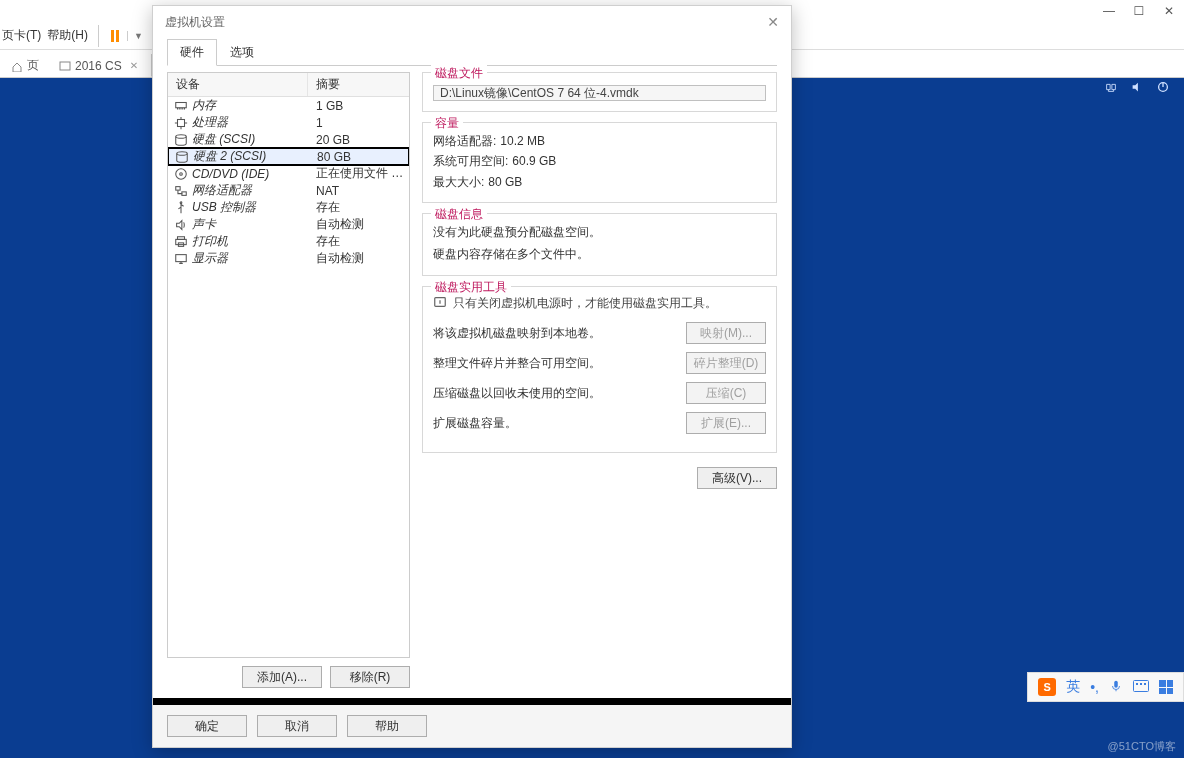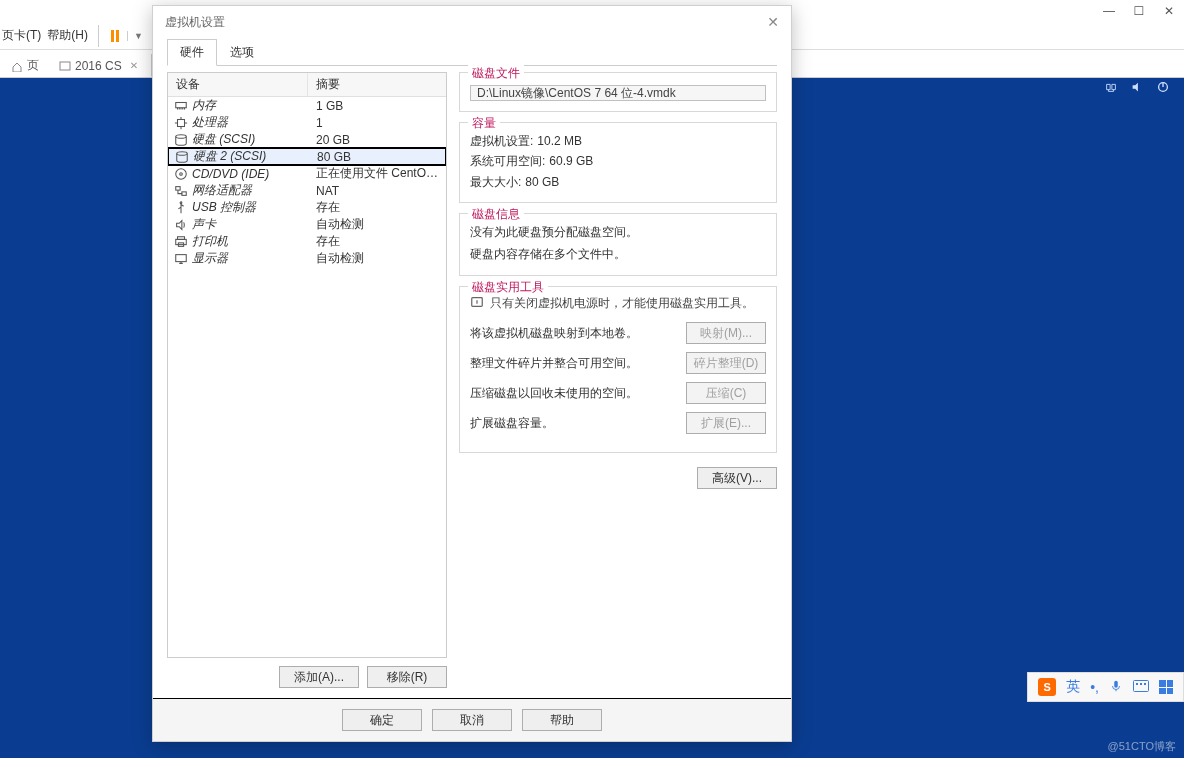--- a/index.html
+++ b/index.html
@@ -31,21 +31,21 @@
 .dialog { position: absolute; left: 152px; top: 5px; width: 640px; background: #fff; border: 1px solid #cfcfcf; box-shadow: 0 4px 18px rgba(0,0,0,.25); z-index: 100; }
 .dialog-title { display: flex; align-items: center; justify-content: space-between; height: 32px; padding: 0 12px; color: #666; font-size: 12px; }
 .dialog-title .close { font-size: 14px; color: #888; }
 .dialog-body { padding: 0 14px 10px; }
 
 .tabsbar { display: flex; border-bottom: 1px solid #ccc; margin-bottom: 6px; }
 .tabsbar div { padding: 4px 12px; position: relative; top: 1px; border: 1px solid transparent; }
 .tabsbar .active { border: 1px solid #ccc; border-bottom: 1px solid #fff; background: #fff; }
 
 .cols { display: flex; gap: 12px; }
-.col-left { width: 280px; }
+.col-left { width: 243px; }
 .col-right { flex: 1; }
 
 .hw-table { border: 1px solid #ccc; height: 586px; display: flex; flex-direction: column; }
 .hw-head { display: flex; background: #f7f7f7; border-bottom: 1px solid #e0e0e0; font-size: 12px; }
 .hw-head div { padding: 3px 8px; }
 .hw-head .c1 { width: 140px; border-right: 1px solid #e5e5e5; }
 .hw-head .c2 { flex: 1; }
 .hw-rows { flex: 1; overflow: hidden; }
 .hw-row { display: flex; align-items: center; height: 17px; font-size: 12px; }
 .hw-row .c1 { width: 140px; display: flex; align-items: center; gap: 4px; padding-left: 6px; white-space: nowrap; overflow: hidden; font-style: italic; }
@@ -69,21 +69,21 @@
 
 .util-row { display: flex; align-items: center; justify-content: center; margin-bottom: 8px; font-size: 12px; }
 .util-row .desc { flex: 1; padding-right: 10px; color: #333; }
 
 button.btn { font-family: inherit; font-size: 12px; padding: 2px 2px; min-width: 70px; height: 22px; border: 1px solid #adadad; background: #efefef; color: #333; }
 button.btn:disabled { color: #a0a0a0; background: #f3f3f3; }
 button.wide { min-width: 80px; }
 
 .adv-row { display: flex; justify-content: flex-end; padding-top: 4px; }
 
-.dialog-footer { border-top: 1px solid #000000; background: #f5f5f5; padding: 10px 14px; display: flex; justify-content: center; gap: 10px; }
+.dialog-footer { border-top: 7px solid #000000; background: #f5f5f5; padding: 10px 14px; display: flex; justify-content: flex-start; gap: 10px; }
 
 
 .ime { position: absolute; right: 0; bottom: 56px; height: 30px; background: #f8f8f8; border: 1px solid #ddd; display: flex; align-items: center; gap: 10px; padding: 0 10px; z-index: 30; }
 .ime .logo { width: 18px; height: 18px; background: #ff6a00; color: #fff; font-weight: bold; display: flex; align-items: center; justify-content: center; border-radius: 3px; font-size: 11px; }
 .ime .glyph { color: #3a7de0; font-size: 14px; }
 .ime .squares { display: grid; grid-template-columns: 1fr 1fr; gap: 1px; width: 14px; height: 14px; }
 .ime .squares span { background: #3a7de0; }
 
 .watermark { position: absolute; right: 8px; bottom: 4px; font-size: 11px; color: rgba(255,255,255,.5); z-index: 20; }
 </style>
@@ -299,21 +299,21 @@
 
       <div class="col-right">
         <div class="fieldset">
           <span class="legend">磁盘文件</span>
           <div class="pathbox">D:\Linux镜像\CentOS 7 64 位-4.vmdk</div>
         </div>
 
         <div class="fieldset">
           <span class="legend">容量</span>
           <div class="kv">
-              <span class="k">虚拟机设置:</span>
+              <span class="k">网络适配器:</span>
               <span class="v">10.2 MB</span>
             </div>
           <div class="kv">
               <span class="k">系统可用空间:</span>
               <span class="v">60.9 GB</span>
             </div>
           <div class="kv">
               <span class="k">最大大小:</span>
               <span class="v">80 GB</span>
             </div>

